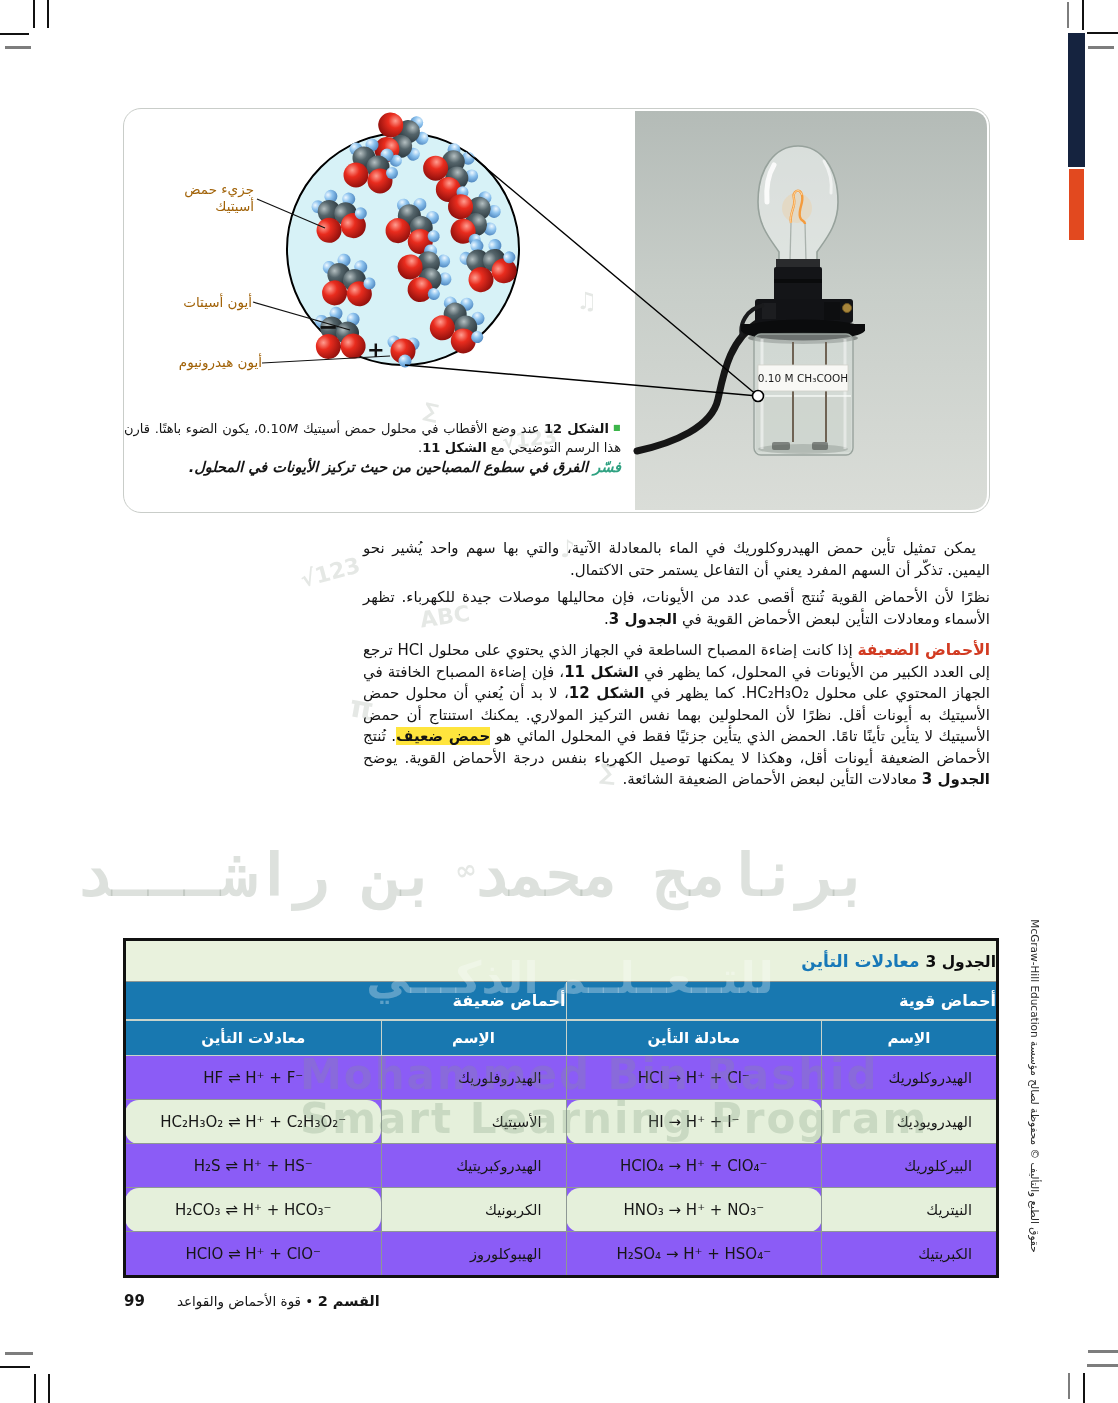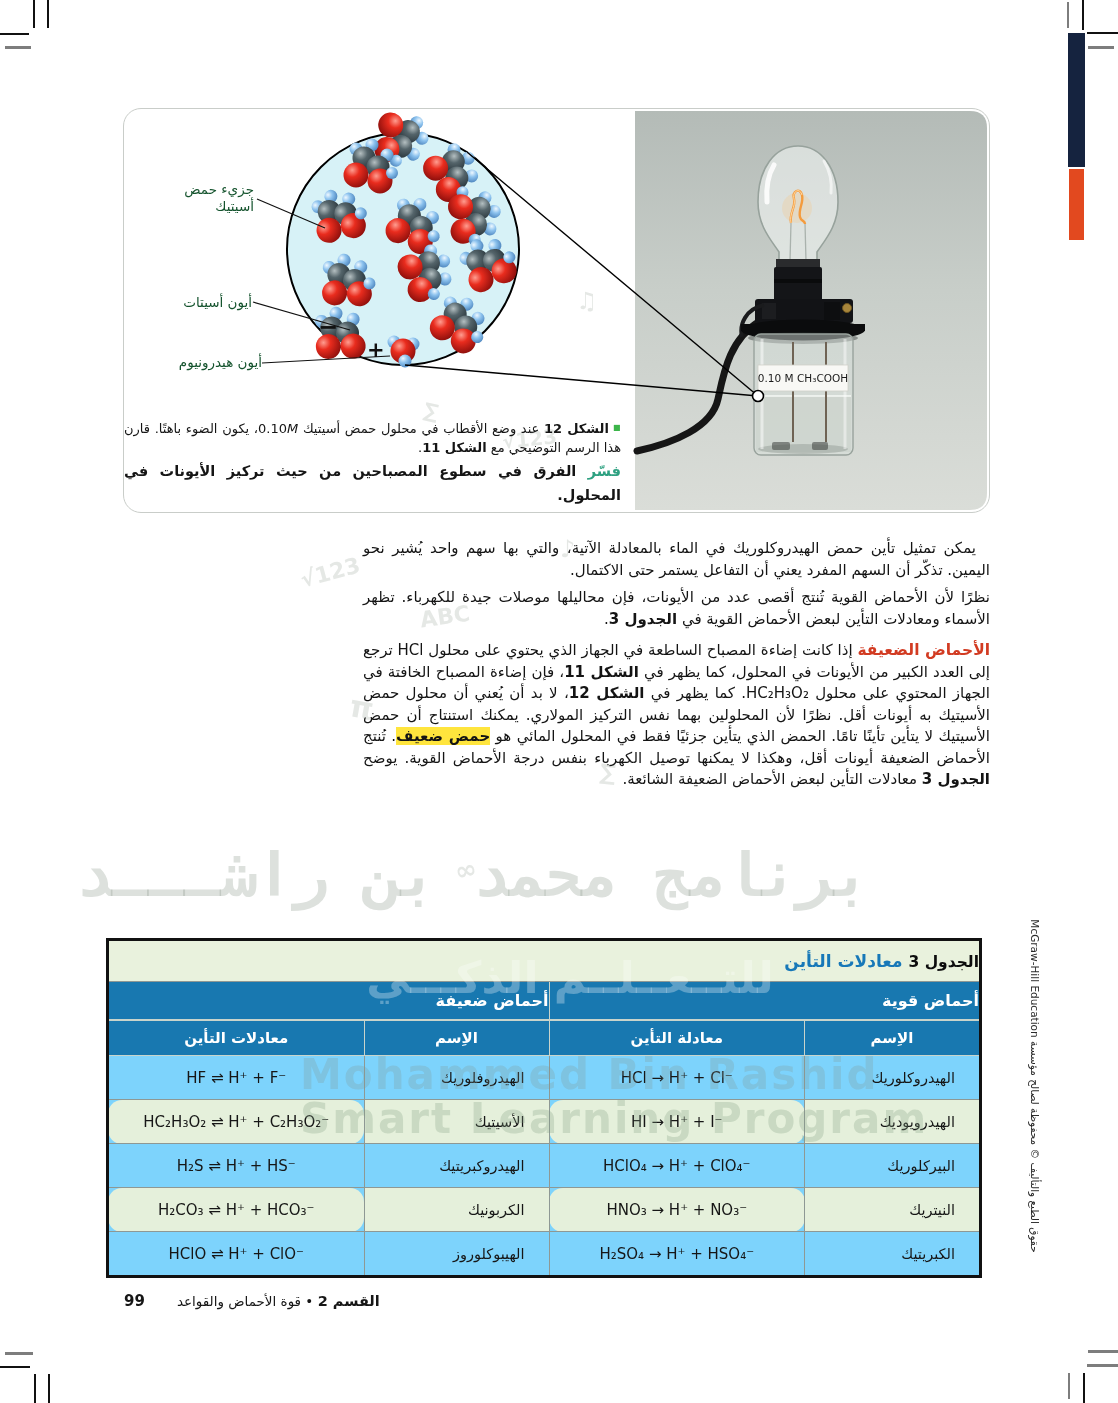--- a/index.html
+++ b/index.html
@@ -11,40 +11,40 @@
   
   .tab-navy{position:absolute;left:1068px;top:33px;width:17px;height:134px;background:#15233f;}
   .tab-orange{position:absolute;left:1069px;top:169px;width:15px;height:71px;background:#e2491f;}
   
   .side-copy{position:absolute;left:845px;top:1080px;width:380px;transform:rotate(90deg);
              font-size:10.5px;color:#2a2a2a;text-align:center;white-space:nowrap;direction:rtl;}
   
   .fig-card{position:absolute;left:123px;top:108px;width:865px;height:403px;background:#fff;
             border:1.5px solid #c9cdc9;border-radius:18px;overflow:hidden;z-index:2;}
   .fig-card svg{position:absolute;left:0;top:0;}
-  .fig-label{position:absolute;direction:rtl;font-size:13.5px;line-height:17px;color:#14532d;
+  .fig-label{position:absolute;direction:rtl;font-size:13.5px;line-height:17px;color:#a16207;
              text-align:right;z-index:3;}
   .caption{position:absolute;left:0;top:310px;width:497px;direction:rtl;text-align:justify;
            font-size:13px;line-height:18.5px;color:#151515;z-index:3;}
   .cap-bullet{color:#3cb54a;font-size:8px;vertical-align:3px;margin-left:4px;}
   .cap-conc{direction:ltr;unicode-bidi:embed;}
-  .cap-prompt{font-size:14.5px;line-height:24px;margin-top:2px;font-weight:bold;}
+  .cap-prompt{font-size:14.5px;line-height:16px;margin-top:2px;font-weight:bold;font-style:italic;}
   .teal{color:#2ea181;}
   
   .body-col{position:absolute;right:128px;top:538px;width:627px;direction:rtl;text-align:justify;
             font-size:15px;line-height:21.5px;color:#141414;z-index:2;}
   .body-col p{margin:0;}
   .p1{text-indent:14px;margin-bottom:6px !important;}
   .equation{direction:ltr;text-align:center;font-size:16.5px;margin:12px 0 16px;color:#111;}
   .p2{margin-bottom:10px !important;}
   .lead-red{color:#d23b22;font-weight:bold;font-size:15.5px;margin-top:12px;}
   .hl{background:#ffe53d;font-weight:bold;}
   
-  .tbl{position:absolute;left:106px;top:938px;width:876px;border-collapse:collapse;direction:rtl;
-       table-layout:fixed;z-index:3;background:#7dd3fc;border:3px solid #111;}
+  .tbl{position:absolute;left:123px;top:938px;width:876px;border-collapse:collapse;direction:rtl;
+       table-layout:fixed;z-index:3;background:#8b5cf6;border:3px solid #111;}
   .tbl td,.tbl th{border:1px solid #8e9894;padding:0;}
   .t-title{height:40px;background:#e9f2dd;text-align:right;padding:0 12px;vertical-align:middle;}
   .t-title .t-label{font-size:15.5px;color:#0d0d0d;font-weight:bold;}
   .t-title .t-name{font-size:17px;color:#1778b8;font-weight:bold;margin-right:6px;}
   .t-group{height:37px;background:#1878b0;color:#fff;font-size:16px;font-weight:bold;
            text-align:right;vertical-align:middle;border:1px solid #c8d4cb !important;}
   .t-col{height:34px;background:#1878b0;color:#fff;font-size:15px;font-weight:bold;
          text-align:center;vertical-align:middle;border:1px solid #c8d4cb !important;border-top-width:2px !important;}
   .tbl td.cell{height:43px;vertical-align:middle;font-size:14.5px;}
   .tbl tr.g td{background:#e5f0db;}

